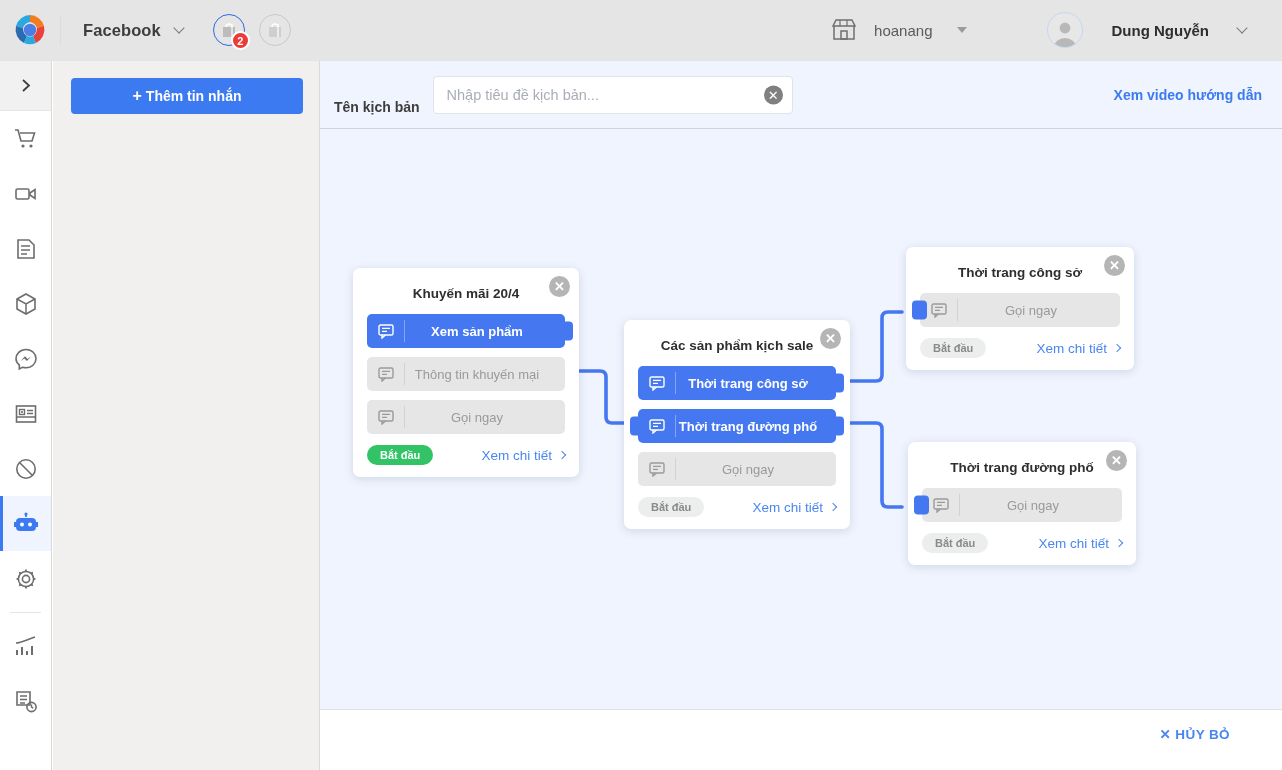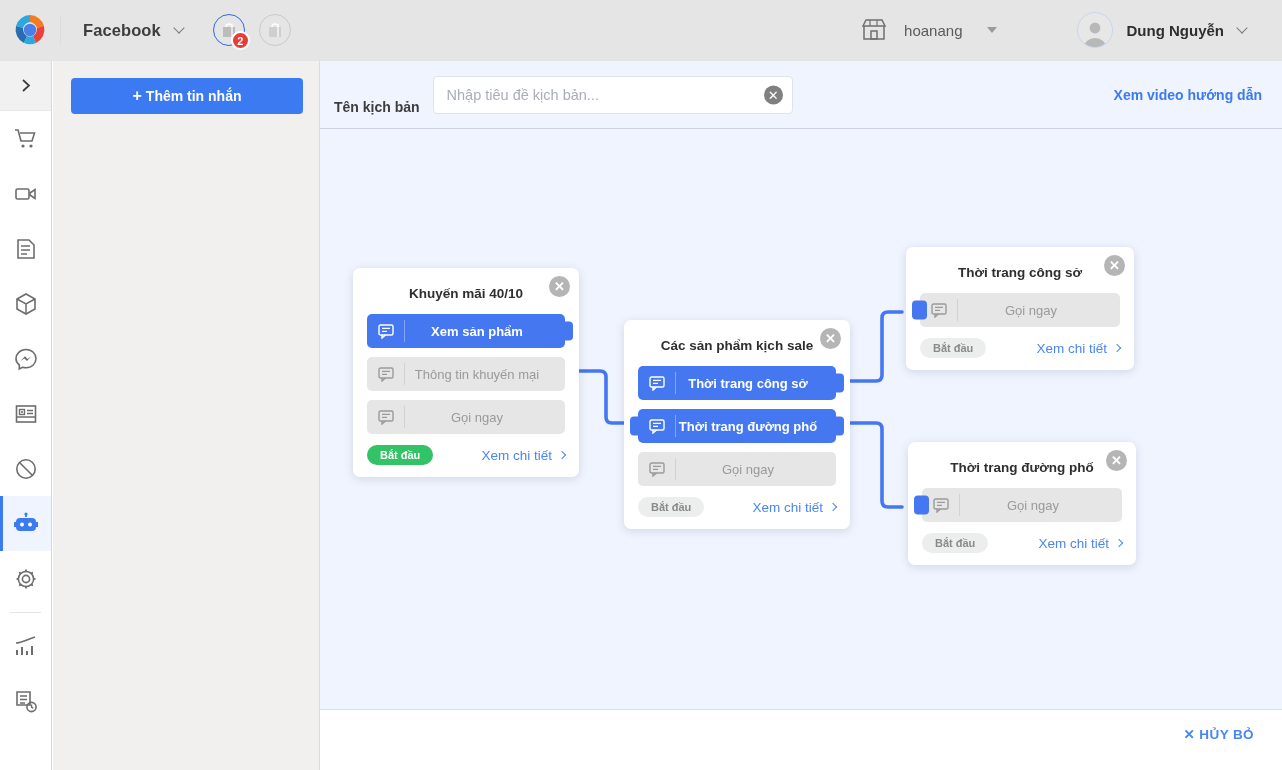--- a/index.html
+++ b/index.html
@@ -163,21 +163,21 @@
   .detail-link .ar {
     display:inline-block; width:6px;height:6px;
     border-right:1.7px solid #4a86f0;border-top:1.7px solid #4a86f0;
     transform:rotate(45deg); margin-left:7px;
   }
 
   
   #footer {
     position:absolute; left:320px; top:709px; width:962px; height:49px;
     background:#fff; border-top:1px solid #e0e0e0;
-    display:flex; align-items:center; justify-content:flex-end; 
+    display:flex; align-items:center; justify-content:flex-end; padding-right:24px;
   }
   #cancel-btn {
     color:#4a86f0; font-size:13.5px; font-weight:bold; letter-spacing:.4px;
     cursor:pointer; margin-right:28px;
   }
   #save-btn {
     width:106px; height:38px; background:#4477f0; color:#fff; border:none; border-radius:4px;
     font-size:13.5px; font-weight:bold; letter-spacing:.4px; cursor:pointer;
     font-family:"Liberation Sans", sans-serif;
   }
@@ -221,21 +221,21 @@
   <div class="hdr-right">
     <svg width="28" height="24" viewBox="0 0 28 24">
       <path d="M3 8 L6 2 h16 l3 6 z" fill="none" stroke="#6f6f6f" stroke-width="1.5"></path>
       <path d="M4 8 v13 h20 v-13" fill="none" stroke="#6f6f6f" stroke-width="1.5"></path>
       <rect x="11" y="13" width="6" height="8" fill="none" stroke="#6f6f6f" stroke-width="1.5"></rect>
       <path d="M10 2 v6 M17 2 v6" stroke="#6f6f6f" stroke-width="1.2"></path>
     </svg>
     <div class="store-name">hoanang</div>
     <div class="caret-sm"></div>
 
-    <div style="display:flex;align-items:center;margin-left:80px;">
+    <div style="display:flex;align-items:center;margin-left:80px;gap:15px;">
       <div class="avatar">
         <svg width="30" height="30" viewBox="0 0 30 30">
           <circle cx="15" cy="11" r="5.4" fill="#b8b8b8"></circle>
           <path d="M4 30 a11 9 0 0 1 22 0 z" fill="#b8b8b8"></path>
         </svg>
       </div>
       <div class="user-name">Dung Nguyễn</div>
       <span class="chev"></span>
     </div>
   </div>
@@ -349,21 +349,21 @@
 
     <path d="M 252 242 L 280 242 Q 286 242 286 248 L 286 288 Q 286 294 292 294 L 304 294" fill="none" stroke="#4477f0" stroke-width="3.6" stroke-linecap="round"></path>
 
     <path d="M 528 252 L 556 252 Q 562 252 562 246 L 562 189 Q 562 183 568 183 L 582 183" fill="none" stroke="#4477f0" stroke-width="3.6" stroke-linecap="round"></path>
 
     <path d="M 528 294 L 556 294 Q 562 294 562 300 L 562 372 Q 562 378 568 378 L 582 378" fill="none" stroke="#4477f0" stroke-width="3.6" stroke-linecap="round"></path>
   </svg>
 
   <div class="card" style="left:33px; top:139px; width:226px;">
     <div class="card-close">✕</div>
-    <div class="card-title">Khuyến mãi 40/10</div>
+    <div class="card-title">Khuyến mãi 20/4</div>
 
     <div class="btn-row blue">
       <span class="btn-ico">
         <svg width="16" height="15" viewBox="0 0 16 15">
             <rect x="1" y="1" width="14" height="10" rx="1.6" fill="none" stroke="currentColor" stroke-width="1.4"></rect>
             <path d="M4 11 L4 14 L7.5 11" fill="none" stroke="currentColor" stroke-width="1.4"></path>
             <path d="M4 4.3 h8 M4 7.3 h5" stroke="currentColor" stroke-width="1.3"></path>
           </svg>
       </span>
       <span class="btn-sep"></span>

